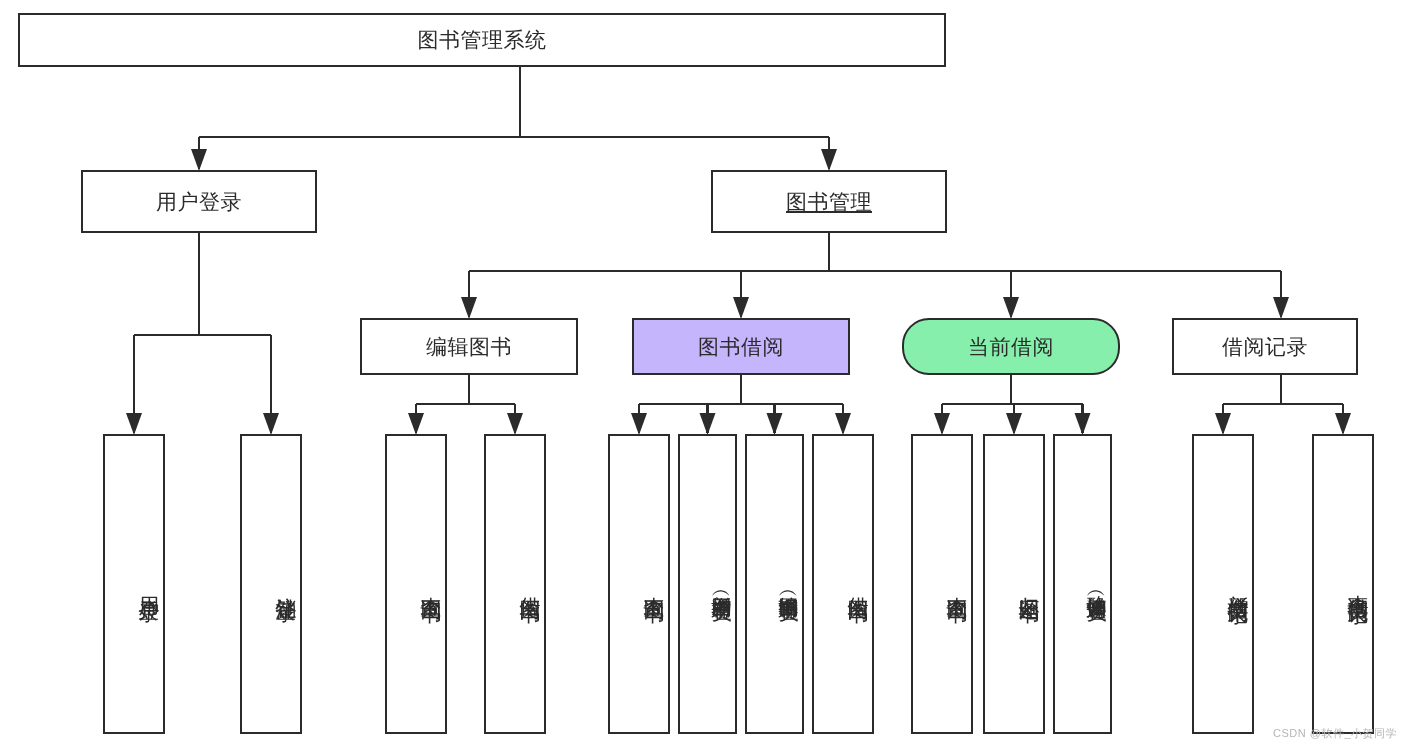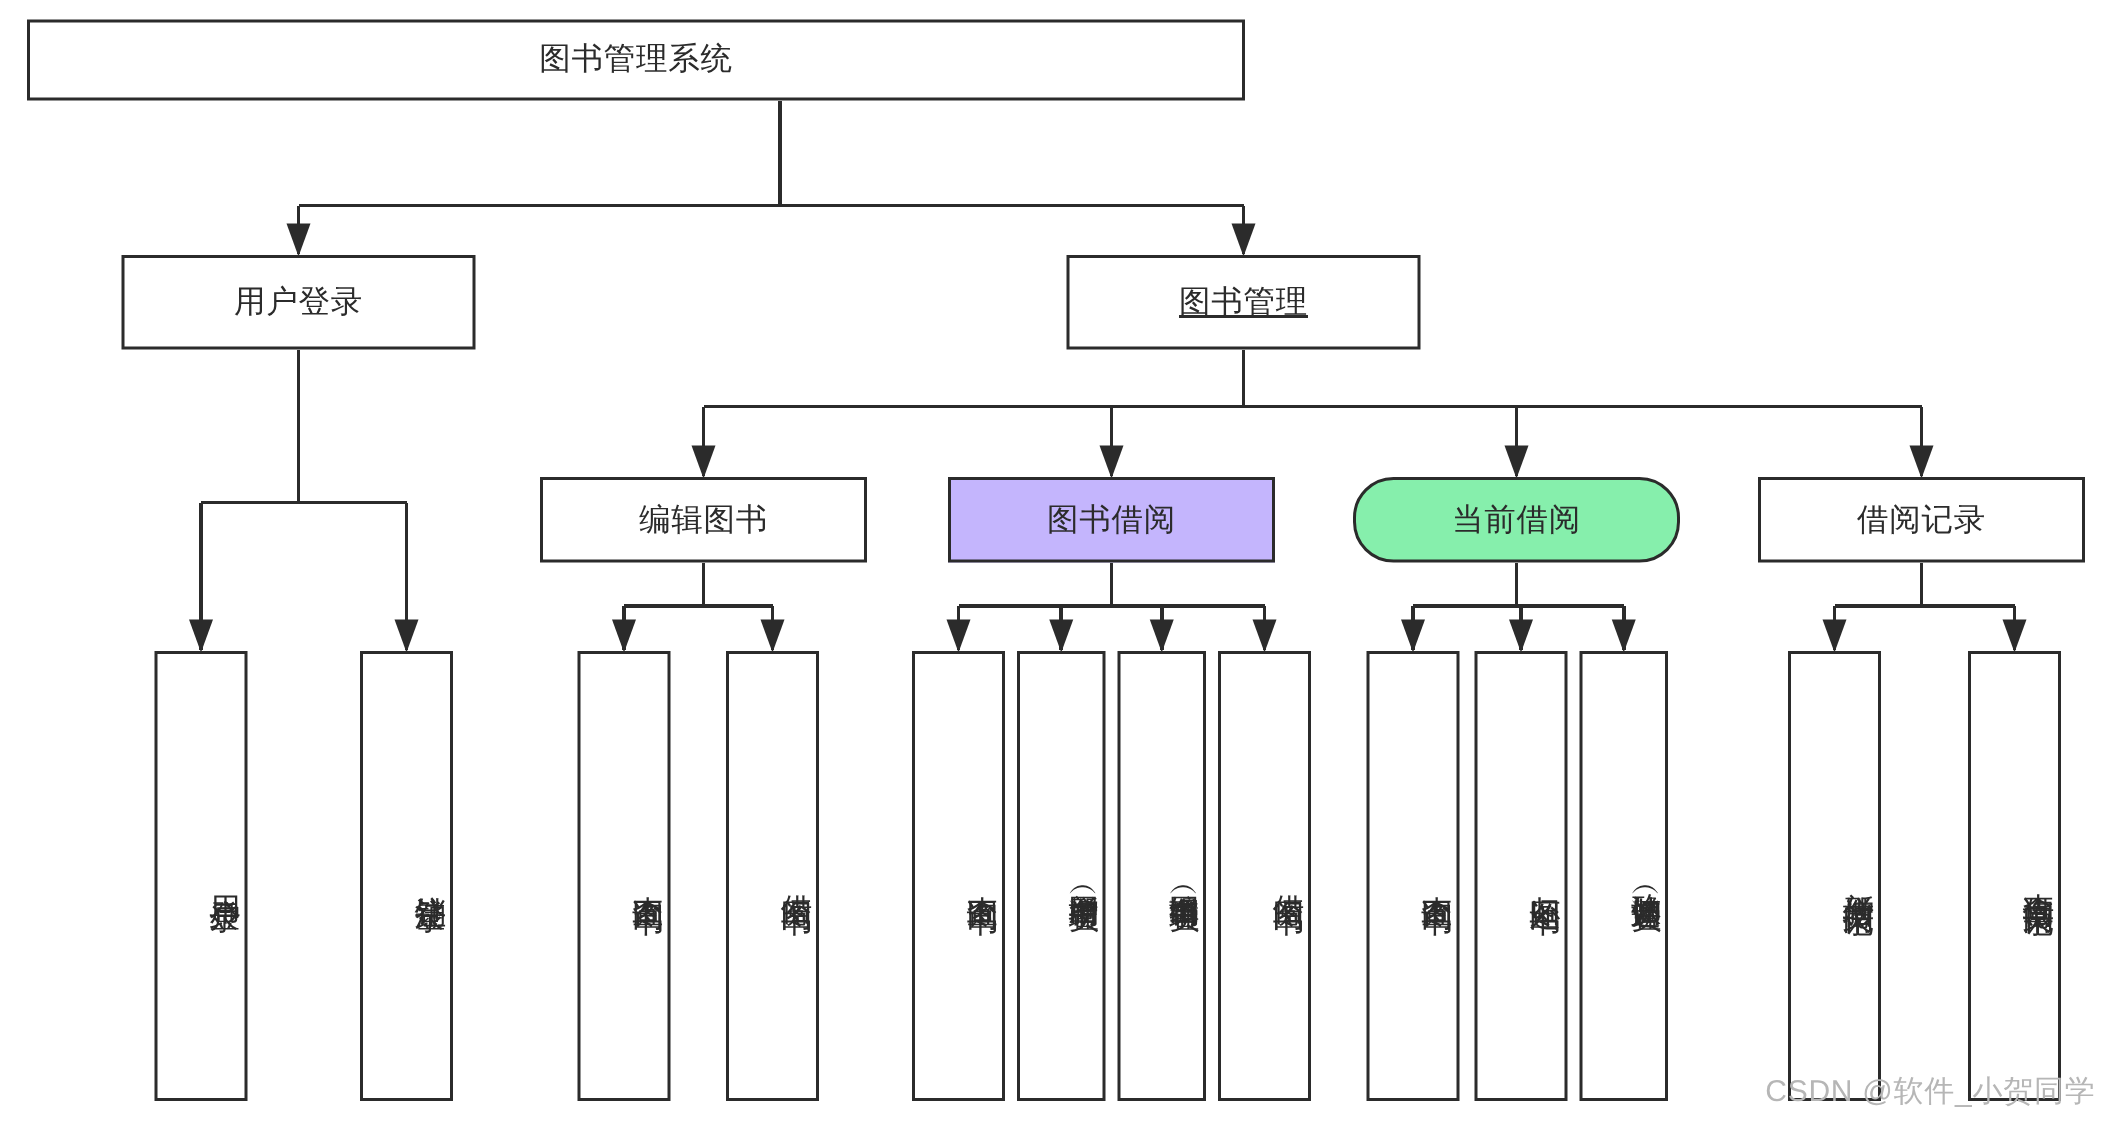--- a/index.html
+++ b/index.html
@@ -56,21 +56,21 @@
     text-align: left;
   }
   .node-v.tall {
     font-size: 20px;
     letter-spacing: 1px;
   }
   #watermark {
     position: absolute;
     right: 8px;
     bottom: 6px;
-    font-size: 20px;
+    font-size: 11px;
     color: #b6b6b6;
     letter-spacing: 0.5px;
     white-space: nowrap;
     user-select: none;
   }
 </style>
 </head>
 <body>
 
 <div id="diagram-root">
@@ -123,27 +123,27 @@
       <polygon points="1074.5,413 1090.5,413 1082.5,435" fill="#2b2b2b"></polygon>
       <line x1="1281" y1="375" x2="1281" y2="404" stroke="#2b2b2b" stroke-width="2.6" shape-rendering="crispEdges"></line>
       <line x1="1223" y1="404" x2="1343" y2="404" stroke="#2b2b2b" stroke-width="2.6" shape-rendering="crispEdges"></line>
       <line x1="1223" y1="404" x2="1223" y2="433" stroke="#2b2b2b" stroke-width="2.6" shape-rendering="crispEdges"></line>
       <polygon points="1215,413 1231,413 1223,435" fill="#2b2b2b"></polygon>
       <line x1="1343" y1="404" x2="1343" y2="433" stroke="#2b2b2b" stroke-width="2.6" shape-rendering="crispEdges"></line>
       <polygon points="1335,413 1351,413 1343,435" fill="#2b2b2b"></polygon>
     </svg>
 
   <div id="node-layer">
-      <div class="node node-h" style="left: 18px; top: 13px; width: 812px; height: 54px; border-color: rgb(43, 43, 43); background: rgb(255, 255, 255);">图书管理系统</div>
+      <div class="node node-h" style="left: 18px; top: 13px; width: 928px; height: 54px; border-color: rgb(43, 43, 43); background: rgb(255, 255, 255);">图书管理系统</div>
       <div class="node node-h" style="left: 81px; top: 170px; width: 236px; height: 63px; border-color: rgb(43, 43, 43); background: rgb(255, 255, 255);">用户登录</div>
       <div class="node node-h" style="left: 711px; top: 170px; width: 236px; height: 63px; border-color: rgb(43, 43, 43); background: rgb(255, 255, 255); text-decoration: underline;">图书管理</div>
       <div class="node node-h" style="left: 360px; top: 318px; width: 218px; height: 57px; border-color: rgb(43, 43, 43); background: rgb(255, 255, 255);">编辑图书</div>
       <div class="node node-h" style="left: 632px; top: 318px; width: 218px; height: 57px; border-color: rgb(43, 43, 43); background: #c4b5fd;">图书借阅</div>
       <div class="node node-h" style="left: 902px; top: 318px; width: 218px; height: 57px; border-color: rgb(43, 43, 43); background: #86efac; border-radius: 27px;">当前借阅</div>
-      <div class="node node-h" style="left: 1172px; top: 318px; width: 218px; height: 57px; border-color: rgb(43, 43, 43); background: rgb(255, 255, 255);">借阅记录</div>
+      <div class="node node-h" style="left: 1172px; top: 318px; width: 186px; height: 57px; border-color: rgb(43, 43, 43); background: rgb(255, 255, 255);">借阅记录</div>
       <div class="node node-v" style="left: 103px; top: 434px; width: 62px; height: 300px; border-color: rgb(43, 43, 43); background: rgb(255, 255, 255);">用户登录</div>
       <div class="node node-v" style="left: 240px; top: 434px; width: 62px; height: 300px; border-color: rgb(43, 43, 43); background: rgb(255, 255, 255);">注销登录</div>
       <div class="node node-v" style="left: 385px; top: 434px; width: 62px; height: 300px; border-color: rgb(43, 43, 43); background: rgb(255, 255, 255);">查询图书</div>
       <div class="node node-v" style="left: 484px; top: 434px; width: 62px; height: 300px; border-color: rgb(43, 43, 43); background: rgb(255, 255, 255);">借阅图书</div>
       <div class="node node-v" style="left: 608px; top: 434px; width: 62px; height: 300px; border-color: rgb(43, 43, 43); background: rgb(255, 255, 255);">查询图书</div>
       <div class="node node-v tall" style="left: 678px; top: 434px; width: 59px; height: 300px; border-color: rgb(43, 43, 43); background: rgb(255, 255, 255);">新增图书（管理员）</div>
       <div class="node node-v tall" style="left: 745px; top: 434px; width: 59px; height: 300px; border-color: rgb(43, 43, 43); background: rgb(255, 255, 255);">编辑图书（管理员）</div>
       <div class="node node-v" style="left: 812px; top: 434px; width: 62px; height: 300px; border-color: rgb(43, 43, 43); background: rgb(255, 255, 255);">借阅图书</div>
       <div class="node node-v" style="left: 911px; top: 434px; width: 62px; height: 300px; border-color: rgb(43, 43, 43); background: rgb(255, 255, 255);">查询图书</div>
       <div class="node node-v" style="left: 983px; top: 434px; width: 62px; height: 300px; border-color: rgb(43, 43, 43); background: rgb(255, 255, 255);">归还图书</div>

